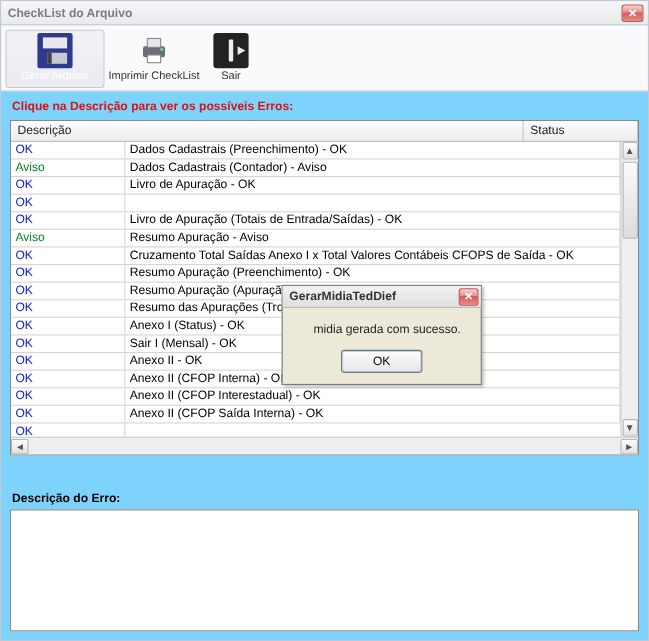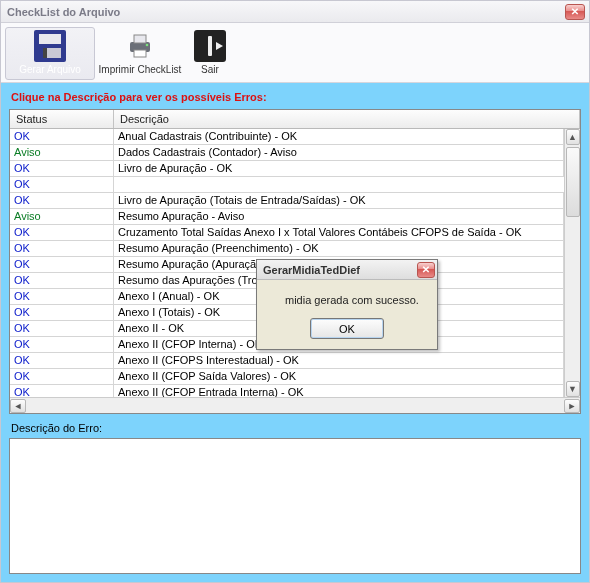--- a/index.html
+++ b/index.html
@@ -66,21 +66,21 @@
   .cell.status{ width:104px; }
   .cell.desc{ flex:1; }
   .st-OK{ color:#1020cc; }
   .st-Aviso{ color:#0a7d25; }
   .vscroll{ position:absolute; right:0; top:0; bottom:0; width:16px; background:#efefef; border-left:1px solid #ccc; display:flex; flex-direction:column; align-items:center; }
   .vsbtn{ width:14px; height:16px; background:linear-gradient(#fdfdfd,#e1e1e1); border:1px solid #b7b7b7; border-radius:2px; display:flex; align-items:center; justify-content:center; font-size:9px; color:#555; }
   .vthumb{ margin-top:2px; width:14px; height:70px; background:linear-gradient(#fafafa,#dcdcdc); border:1px solid #b7b7b7; border-radius:2px; }
   .hscroll{ height:16px; background:#efefef; border-top:1px solid #ccc; display:flex; align-items:center; }
   .hsbtn{ width:16px; height:14px; background:linear-gradient(#fdfdfd,#e1e1e1); border:1px solid #b7b7b7; border-radius:2px; display:flex; align-items:center; justify-content:center; font-size:9px; color:#555; }
   .hspace{ flex:1; }
-  .err-label{ font-weight:normal; padding:8px 2px 4px 2px; }
+  .err-label{ font-weight:bold; padding:8px 2px 4px 2px;margin-top:25px; }
   .err-box{ flex:1; border:1px solid #888; background:#fff; min-height:100px; }
   
   .modal {
     position:absolute; left:255px; top:258px;
     width:182px;
     background:#ece9d8;
     border:1px solid #7a7a7a;
     box-shadow:2px 2px 3px rgba(0,0,0,0.25);
     display:flex; flex-direction:column;
   }
@@ -140,28 +140,28 @@
       <div class="ic exit-ic"></div>
       <span class="lbl">Sair</span>
     </div>
   </div>
 
   <div class="content">
     <div class="hint">Clique na Descrição para ver os possíveis Erros:</div>
 
     <div class="grid-wrap">
       <div class="grid-head">
+        <div class="gh desc">Descrição</div>
         <div class="gh status">Status</div>
-        <div class="gh desc">Descrição</div>
       </div>
       <div class="grid-body">
         <div class="grid-rows" id="rows">
             <div class="row">
               <div class="cell status st-OK">OK</div>
-              <div class="cell desc">Anual Cadastrais (Contribuinte) - OK</div>
+              <div class="cell desc">Dados Cadastrais (Preenchimento) - OK</div>
             </div>
             <div class="row">
               <div class="cell status st-Aviso">Aviso</div>
               <div class="cell desc">Dados Cadastrais (Contador) - Aviso</div>
             </div>
             <div class="row">
               <div class="cell status st-OK">OK</div>
               <div class="cell desc">Livro de Apuração - OK</div>
             </div>
             <div class="row">
@@ -186,45 +186,44 @@
             <div class="row">
               <div class="cell status st-OK">OK</div>
               <div class="cell desc">Resumo Apuração (Apuração) - OK</div>
             </div>
             <div class="row">
               <div class="cell status st-OK">OK</div>
               <div class="cell desc">Resumo das Apurações (Trocas) - OK</div>
             </div>
             <div class="row">
               <div class="cell status st-OK">OK</div>
-              <div class="cell desc">Anexo I (Anual) - OK</div>
-            </div>
-            <div class="row">
-              <div class="cell status st-OK">OK</div>
-              <div class="cell desc">Anexo I (Totais) - OK</div>
+              <div class="cell desc">Anexo I (Status) - OK</div>
+            </div>
+            <div class="row">
+              <div class="cell status st-OK">OK</div>
+              <div class="cell desc">Sair I (Mensal) - OK</div>
             </div>
             <div class="row">
               <div class="cell status st-OK">OK</div>
               <div class="cell desc">Anexo II - OK</div>
             </div>
             <div class="row">
               <div class="cell status st-OK">OK</div>
               <div class="cell desc">Anexo II (CFOP Interna) - OK</div>
             </div>
             <div class="row">
               <div class="cell status st-OK">OK</div>
-              <div class="cell desc">Anexo II (CFOPS Interestadual) - OK</div>
-            </div>
-            <div class="row">
-              <div class="cell status st-OK">OK</div>
-              <div class="cell desc">Anexo II (CFOP Saída Valores) - OK</div>
-            </div>
-            <div class="row">
-              <div class="cell status st-OK">OK</div>
-              <div class="cell desc">Anexo II (CFOP Entrada Interna) - OK</div>
+              <div class="cell desc">Anexo II (CFOP Interestadual) - OK</div>
+            </div>
+            <div class="row">
+              <div class="cell status st-OK">OK</div>
+              <div class="cell desc">Anexo II (CFOP Saída Interna) - OK</div>
+            </div>
+            <div class="row">
+              <div class="cell status st-OK">OK</div>
             </div>
           </div>
         <div class="vscroll">
           <div class="vsbtn">▲</div>
           <div class="vthumb"></div>
           <div style="flex:1"></div>
           <div class="vsbtn">▼</div>
         </div>
       </div>
       <div class="hscroll">

